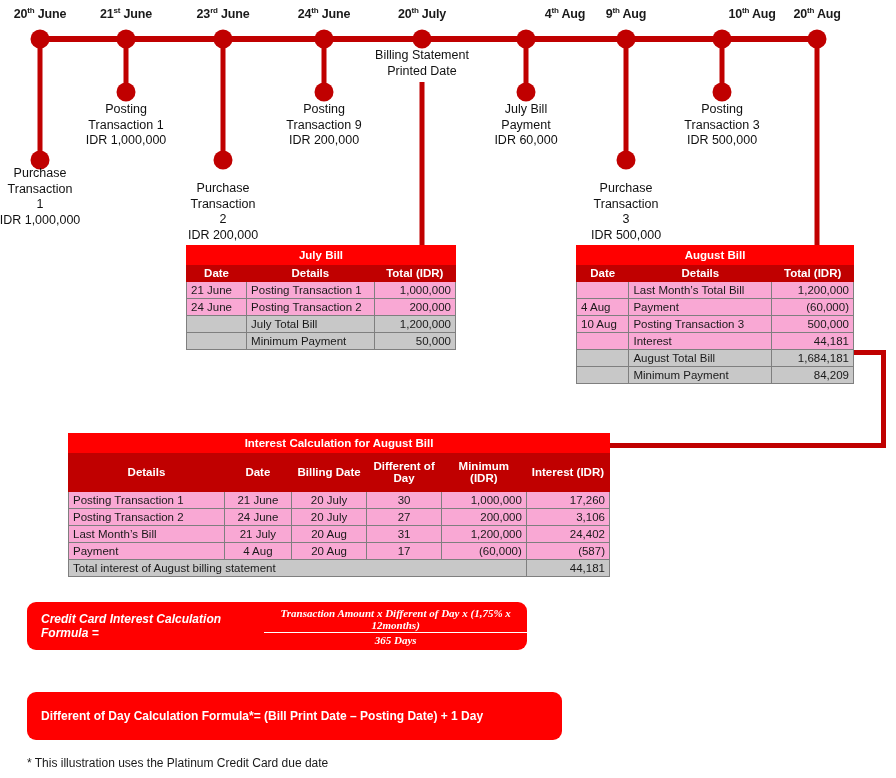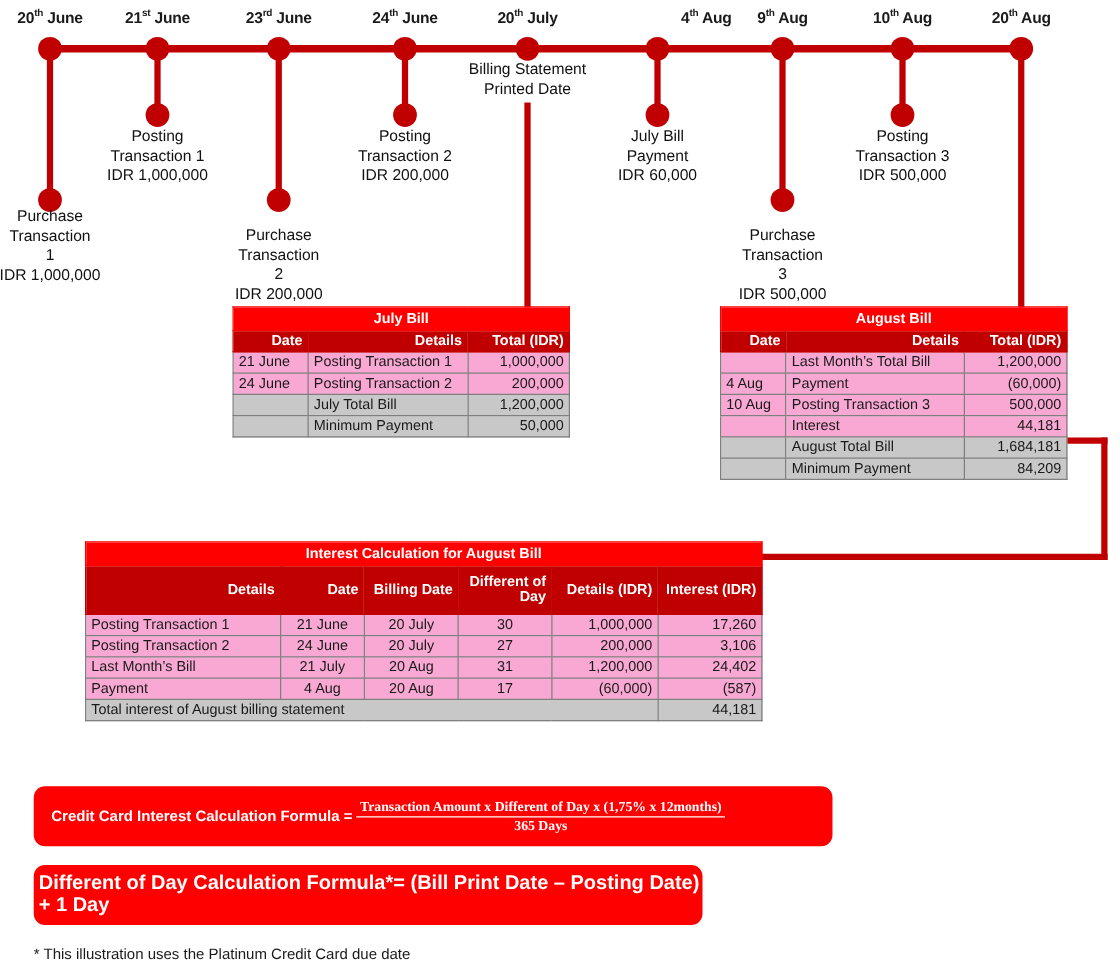--- a/index.html
+++ b/index.html
@@ -24,59 +24,59 @@
           line-height:15.5px;white-space:nowrap;color:#111;}
 
   
   .drop{position:absolute;width:5px;background:#C00000;transform:translateX(-50%);}
 
   
   table.bill{position:absolute;border-collapse:collapse;font-size:11.5px;}
   table.bill td,table.bill th{border:1px solid #7f7f7f;padding:2px 4px;}
   .t-title{background:#FF0000;color:#fff;font-weight:bold;text-align:center;font-size:11.5px;
            border:1px solid #FF0000 !important;padding:3px 4px !important;}
-  .t-head{background:#C00000;color:#fff;font-weight:bold;text-align:right;
+  .t-head{background:#C00000;color:#fff;font-weight:bold;text-align:center;
           border:1px solid #C00000 !important;margin-top:20px;}
   .r-white{background:#f9a8d4;}
   .r-grey{background:#C8C8C8;}
   .num{text-align:right;}
   .ctr{text-align:center;}
 
   
   .elb{position:absolute;background:#C00000;}
 
   
   .fbox{position:absolute;background:#FF0000;border-radius:9px;color:#fff;font-weight:bold;}
-  .f1{left:27px;top:629px;width:639px;height:48px;}
+  .f1{left:27px;top:602px;width:500px;height:48px;font-style:italic;}
   .f2{left:27px;top:692px;width:535px;height:48px;}
   .f1-inner{display:flex;align-items:center;height:100%;padding-left:14px;font-size:12px;}
   .frac{display:inline-block;text-align:center;margin-left:3px;
         font-family:"Liberation Serif", serif;font-size:11px;font-weight:bold;}
   .frac .nume{border-bottom:1.4px solid #fff;padding:0 3px 1px 3px;display:block;}
   .frac .deno{padding-top:1px;display:block;}
-  .f2-inner{display:flex;align-items:center;height:100%;padding-left:4px;font-size:16px;}
+  .f2-inner{display:flex;align-items:center;height:100%;padding-left:14px;font-size:12px;}
 
   .footnote{position:absolute;left:27px;top:756px;font-size:12px;color:#1a1a1a;}
 </style>
 </head>
 <body>
 
 <div id="stage">
 
   <div>
     <div class="tl-axis"></div>
     <div id="tl-dates">
         <div class="tl-date" style="left: 40px;">20<sup>th</sup> June</div>
         <div class="tl-date" style="left: 126px;">21<sup>st</sup> June</div>
         <div class="tl-date" style="left: 223px;">23<sup>rd</sup> June</div>
         <div class="tl-date" style="left: 324px;">24<sup>th</sup> June</div>
         <div class="tl-date" style="left: 422px;">20<sup>th</sup> July</div>
         <div class="tl-date" style="left: 526px; margin-left: 39px;">4<sup>th</sup> Aug</div>
         <div class="tl-date" style="left: 626px;">9<sup>th</sup> Aug</div>
-        <div class="tl-date" style="left: 722px; text-align: center;">10<sup>th</sup> Aug</div>
+        <div class="tl-date" style="left: 752px; text-align: center;">10<sup>th</sup> Aug</div>
         <div class="tl-date" style="left: 817px;">20<sup>th</sup> Aug</div>
       </div>
     <div id="tl-nodes">
         <div class="tl-node" style="left: 40px; top: 39px;"></div>
         <div class="tl-node" style="left: 126px; top: 39px;"></div>
         <div class="tl-node" style="left: 223px; top: 39px;"></div>
         <div class="tl-node" style="left: 324px; top: 39px;"></div>
         <div class="tl-node" style="left: 422px; top: 39px;"></div>
         <div class="tl-node" style="left: 526px; top: 39px;"></div>
         <div class="tl-node" style="left: 626px; top: 39px;"></div>
@@ -104,21 +104,21 @@
         <div class="tl-cap" style="left: 223px; top: 181px;">
           <div>Purchase</div>
           <div>Transaction</div>
           <div>2</div>
           <div>IDR 200,000</div>
         </div>
         <div class="tl-stem" style="left: 324px; top: 42px; height: 50px;"></div>
         <div class="tl-dot" style="left: 324px; top: 92px;"></div>
         <div class="tl-cap" style="left: 324px; top: 102px;">
           <div>Posting</div>
-          <div>Transaction 2</div>
+          <div>Transaction 9</div>
           <div>IDR 200,000</div>
         </div>
         <div class="tl-cap" style="left: 422px; top: 48px;">
           <div>Billing Statement</div>
           <div>Printed Date</div>
         </div>
         <div class="tl-stem" style="left: 526px; top: 42px; height: 50px;"></div>
         <div class="tl-dot" style="left: 526px; top: 92px;"></div>
         <div class="tl-cap" style="left: 526px; top: 102px;">
           <div>July Bill</div>
@@ -233,21 +233,21 @@
   <table class="bill" id="interest-table" style="left:68px;top:433px;width:542px;">
     <thead>
       <tr>
           <th class="t-title" colspan="6">Interest Calculation for August Bill</th>
         </tr>
       <tr id="int-cols">
           <th class="t-head" style="width: 168px; height: 34px;">Details</th>
           <th class="t-head" style="width: 66px; height: 34px;">Date</th>
           <th class="t-head" style="width: 74px; height: 34px;">Billing Date</th>
           <th class="t-head" style="width: 70px; height: 34px;">Different of Day</th>
-          <th class="t-head" style="width: 82px; height: 34px;">Details (IDR)</th>
+          <th class="t-head" style="width: 82px; height: 34px;">Minimum (IDR)</th>
           <th class="t-head" style="width: 82px; height: 34px;">Interest (IDR)</th>
         </tr>
     </thead>
     <tbody id="int-rows">
         <tr class="r-white">
           <td>Posting Transaction 1</td>
           <td class="ctr">21 June</td>
           <td class="ctr">20 July</td>
           <td class="ctr">30</td>
           <td class="num">1,000,000</td>

